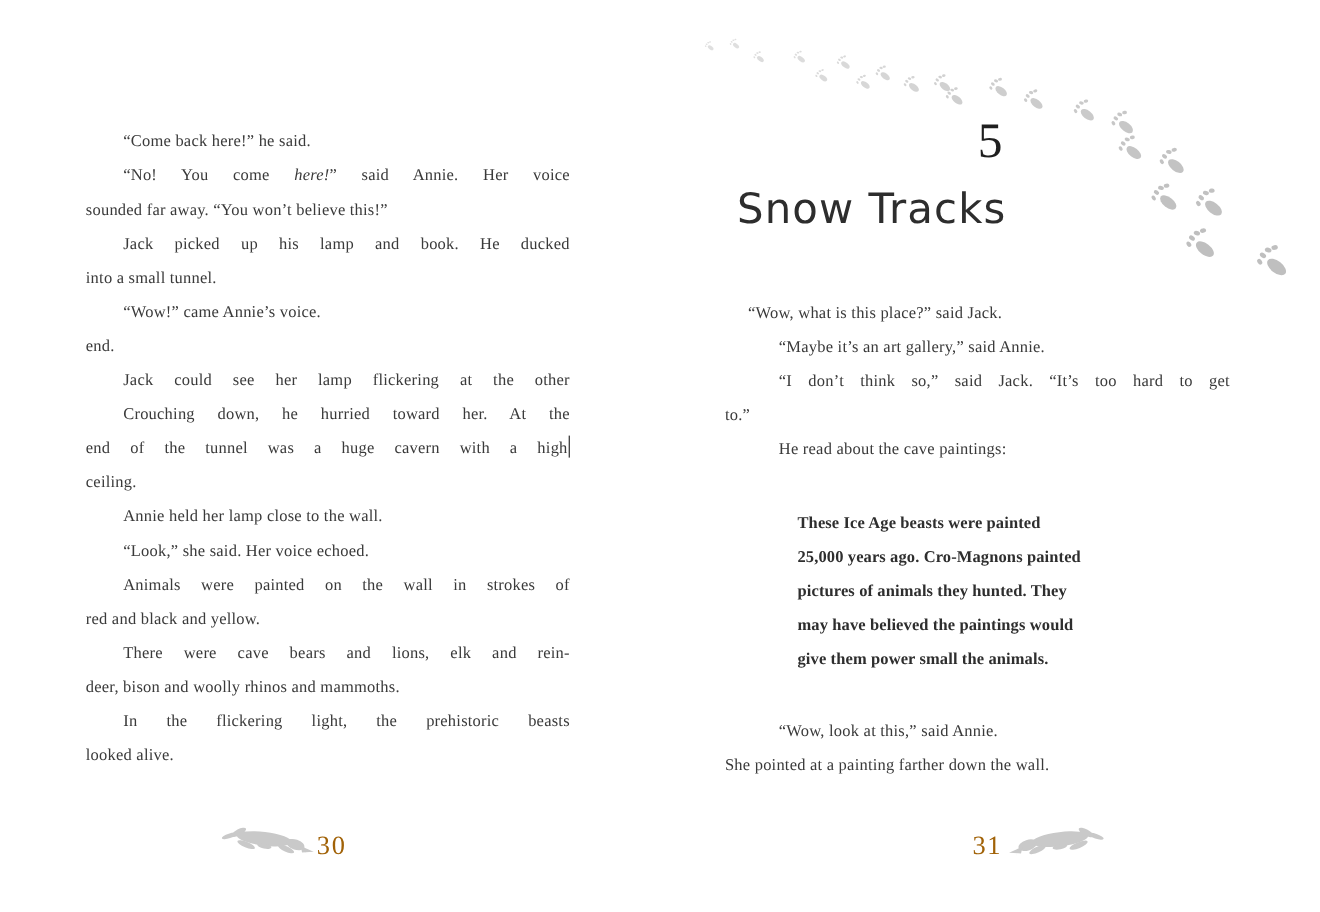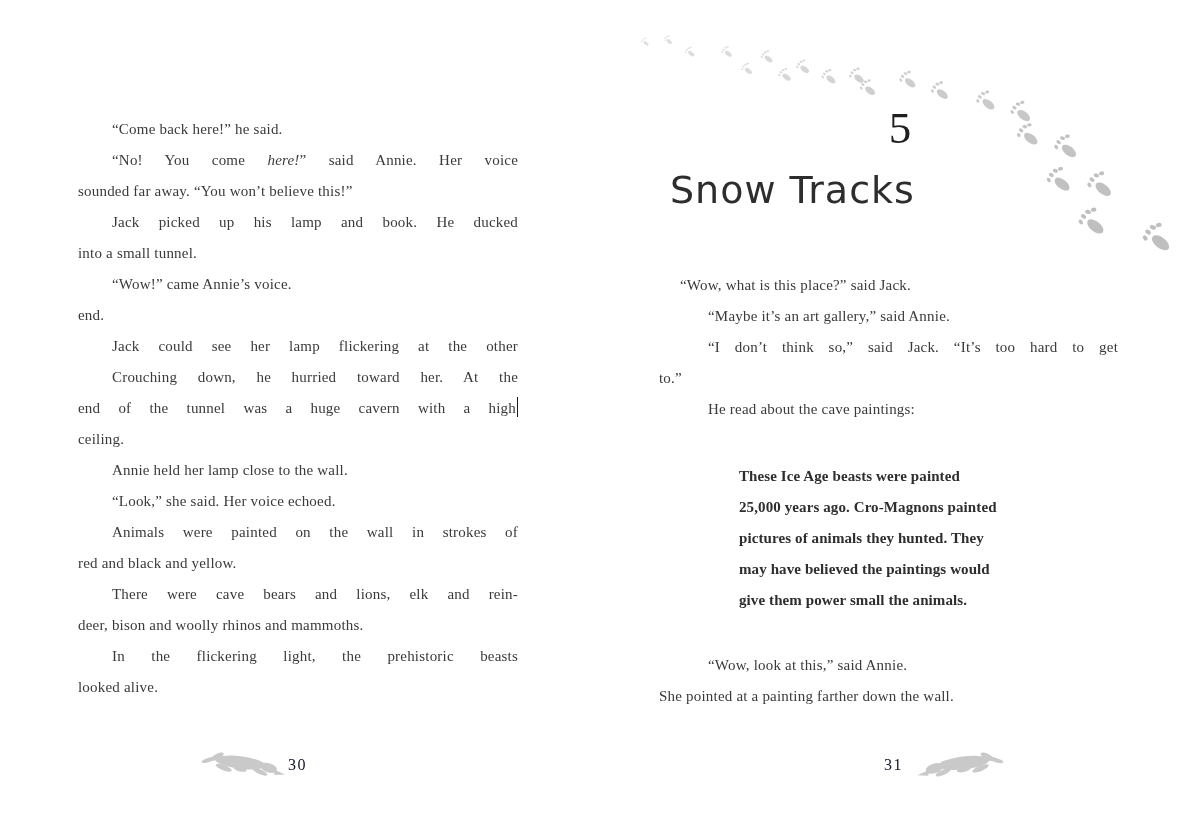--- a/index.html
+++ b/index.html
@@ -9,36 +9,36 @@
   }
   .deco-svg{position:absolute;left:0;top:0;width:1200px;height:829px;pointer-events:none;}
   
   .line{height:31px;line-height:31px;font-size:15px;letter-spacing:0.2px;white-space:nowrap;}
   .just{text-align:justify;text-align-last:justify;-moz-text-align-last:justify;text-justify:inter-word;white-space:normal;}
   .left-text{position:absolute;left:78px;top:114px;width:440px;}
   .right-body{position:absolute;left:659px;top:270px;width:459px;}
   .left-text .ind-normal{padding-left:34px;}
   .right-body .ind-normal,.after-block .ind-normal{padding-left:49px;}
   .right-body .ind-small{padding-left:21px;}
-  .quote-block{position:absolute;left:725px;top:461px;width:385px;margin-left:14px;}
+  .quote-block{position:absolute;left:725px;top:461px;width:385px;}
   .quote-block .line{font-weight:bold;color:#2e2e2e;letter-spacing:0.1px;}
   .after-block{position:absolute;left:659px;top:650px;width:459px;}
   .seg-italic{font-style:italic;}
   .caret{display:inline-block;width:0;height:20px;border-left:1.6px solid #1b1b1b;vertical-align:-4px;margin-left:1px;}
   
   .chapter-number{
     position:absolute;left:670px;top:102px;width:460px;text-align:center;
     font-size:45px;color:#1f1f1f;font-family:"Liberation Serif", serif;
   }
   .chapter-title{
     position:absolute;left:670px;top:168px;width:460px;text-align:left;
     font-size:38px;color:#2d2d2d;font-family:"DejaVu Sans", sans-serif;letter-spacing:1px;
   }
   
-  .page-num{position:absolute;font-size:16px;color:#0f172a;letter-spacing:1.5px;font-family:"Liberation Serif", serif;text-align:right;}
+  .page-num{position:absolute;font-size:24px;color:#a16207;letter-spacing:1.5px;font-family:"Liberation Serif", serif;text-align:right;}
   .page-num.left{left:288px;top:756px;}
   .page-num.right{left:884px;top:756px;}
 </style>
 </head>
 <body>
 
 <div class="spread">
 
   <svg class="deco-svg" viewBox="0 0 1200 829" xmlns="http://www.w3.org/2000/svg">
     <defs>

